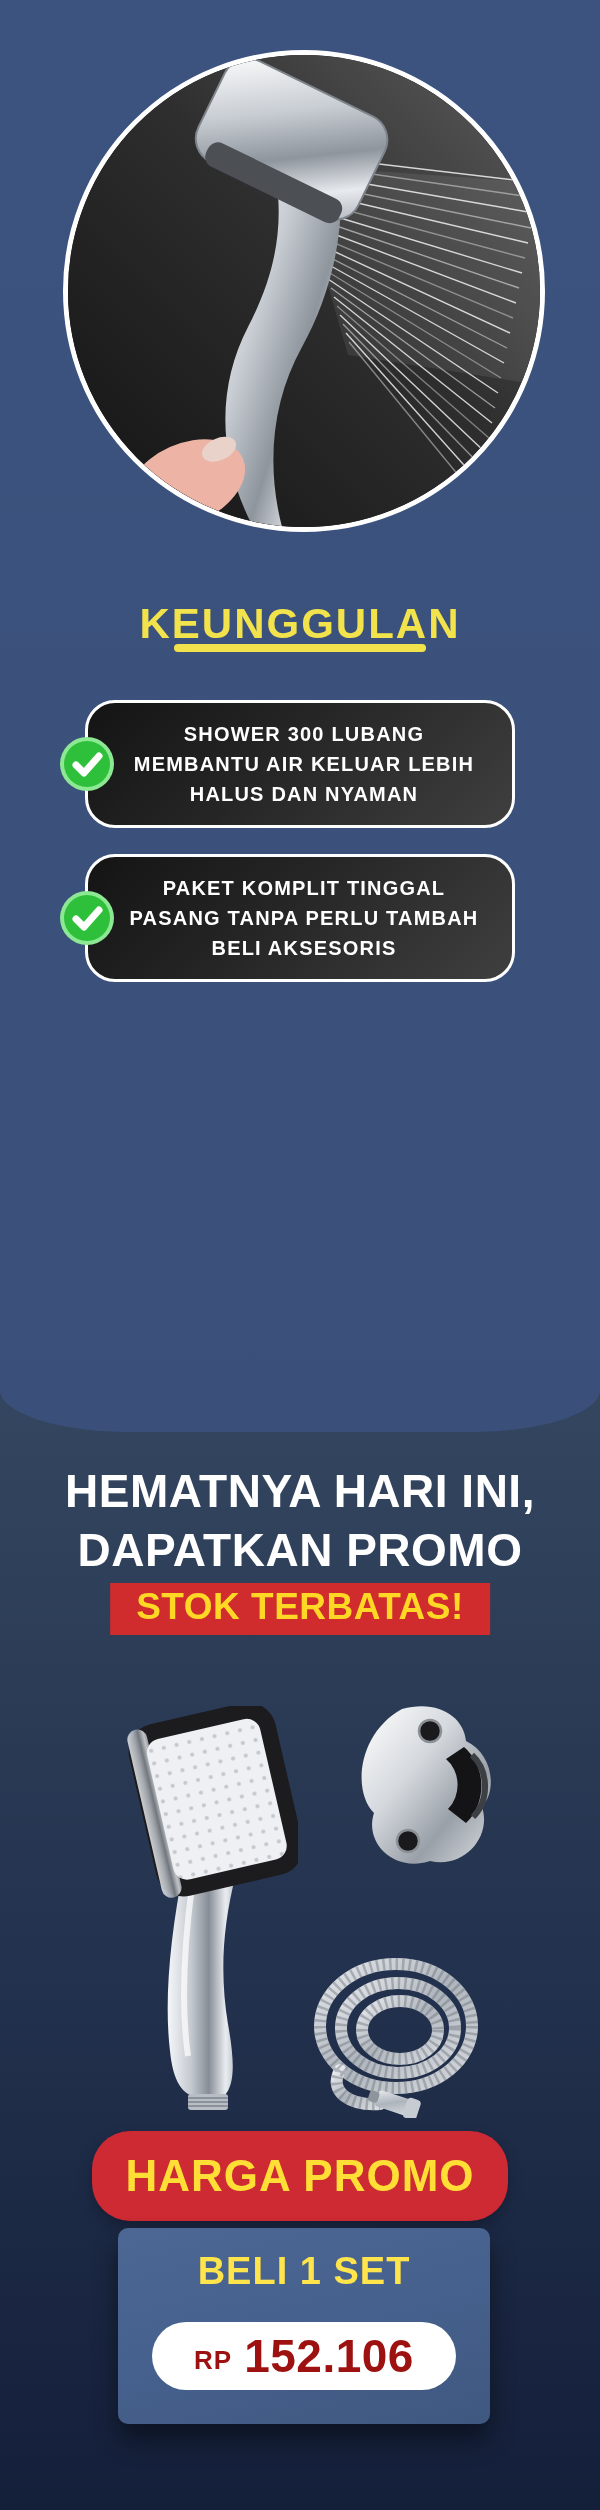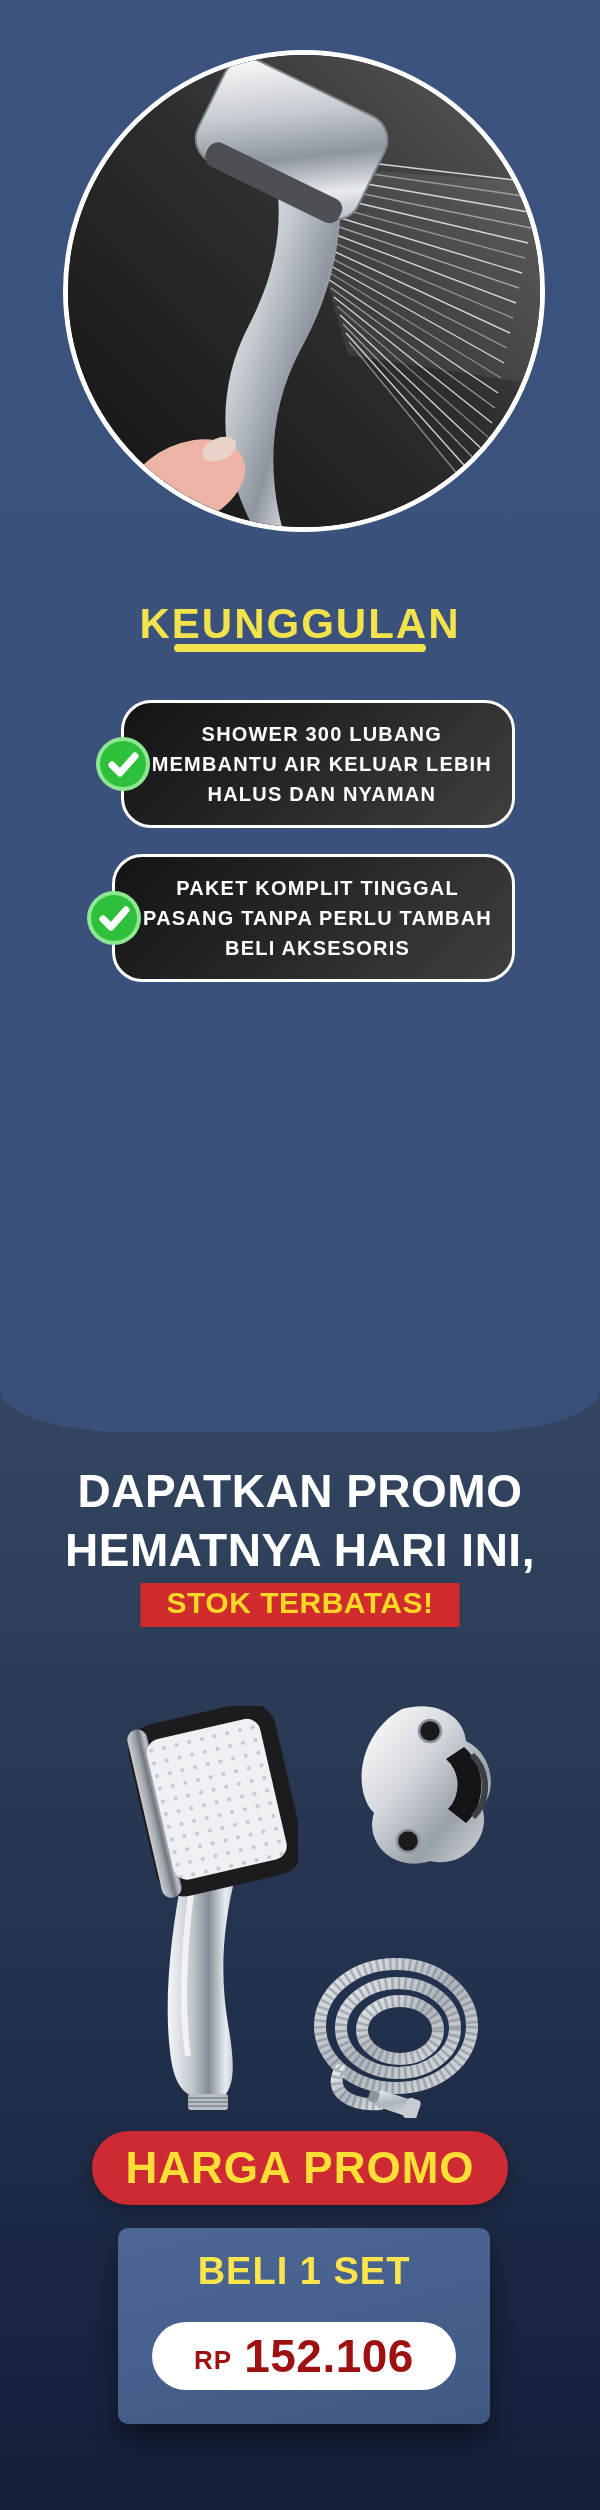--- a/index.html
+++ b/index.html
@@ -28,21 +28,21 @@
     text-align:center;font-size:42px;font-weight:700;letter-spacing:2px;
     color:#f2e24c;
   }
   .kz-underline{
     position:absolute;top:644px;left:174px;width:252px;height:8px;
     background:#f2e24c;border-radius:4px;
   }
   
   .cards{
     position:absolute;top:700px;left:85px;width:430px;
-    display:flex;flex-direction:column;gap:26px;align-items:flex-end;
+    display:flex;flex-direction:column;gap:26px;
   }
   .card{
     position:relative;min-height:128px;box-sizing:border-box;
     border:3px solid #ffffff;border-radius:30px;
     background:linear-gradient(135deg,#141414 0%,#262626 45%,#3f3f3f 100%);
     display:flex;align-items:center;justify-content:center;
     padding:14px 20px 14px 28px;
   }
   .card-text{
     color:#ffffff;font-size:20px;font-weight:600;letter-spacing:1.2px;
@@ -54,33 +54,33 @@
   }
   
   .promo-head{
     position:absolute;top:1462px;left:0;width:100%;
     text-align:center;color:#ffffff;font-size:46px;font-weight:700;
     line-height:1.28;letter-spacing:0.5px;
   }
   .stok-badge{
     position:absolute;top:1583px;left:50%;transform:translateX(-50%);
     background:#d02b2d;color:#ffd825;
-    font-size:30px;font-weight:700;letter-spacing:0.5px;
+    font-size:37px;font-weight:700;letter-spacing:0.5px;
     padding:3px 26px 7px 26px;white-space:nowrap;
   }
   
   .product{position:absolute;}
   .product svg{display:block;width:100%;height:100%;}
   .p-shower{left:118px;top:1706px;width:180px;height:406px;}
   .p-holder{left:346px;top:1703px;width:164px;height:172px;}
   .p-hose{left:306px;top:1952px;width:176px;height:166px;}
   
   .harga-pill{
     position:absolute;top:2131px;left:50%;transform:translateX(-50%);
-    width:416px;height:74px;border-radius:38px;
+    width:416px;height:90px;border-radius:38px;
     background:#cd2a33;
     display:flex;align-items:center;justify-content:center;
     color:#ffdf35;font-size:44px;font-weight:700;letter-spacing:1px;
     box-shadow:0 6px 14px rgba(0,0,0,0.25);
   }
   .price-card{
     position:absolute;top:2228px;left:118px;width:372px;height:196px;
     border-radius:10px;
     background:linear-gradient(165deg,#4c6793 0%,#45608c 55%,#3f5880 100%);
     box-shadow:0 16px 26px rgba(0,0,0,0.45);
@@ -189,22 +189,22 @@
         <div class="card-text">PAKET KOMPLIT TINGGAL
 PASANG TANPA PERLU TAMBAH
 BELI AKSESORIS</div>
       </div>
 
 
     </div>
   </div>
 
   <div class="promo-head">
+    <div>HEMATNYA HARI INI,</div>
     <div>DAPATKAN PROMO</div>
-    <div>HEMATNYA HARI INI,</div>
   </div>
   <div class="stok-badge">STOK TERBATAS!</div>
 
   <div class="product p-shower">
     <svg viewBox="0 0 180 406">
       <defs>
         <linearGradient id="chromeB" x1="0" y1="0" x2="1" y2="0">
           <stop offset="0" stop-color="#f5f7f9"></stop>
           <stop offset="0.35" stop-color="#c3c8cf"></stop>
           <stop offset="0.6" stop-color="#878d96"></stop>

